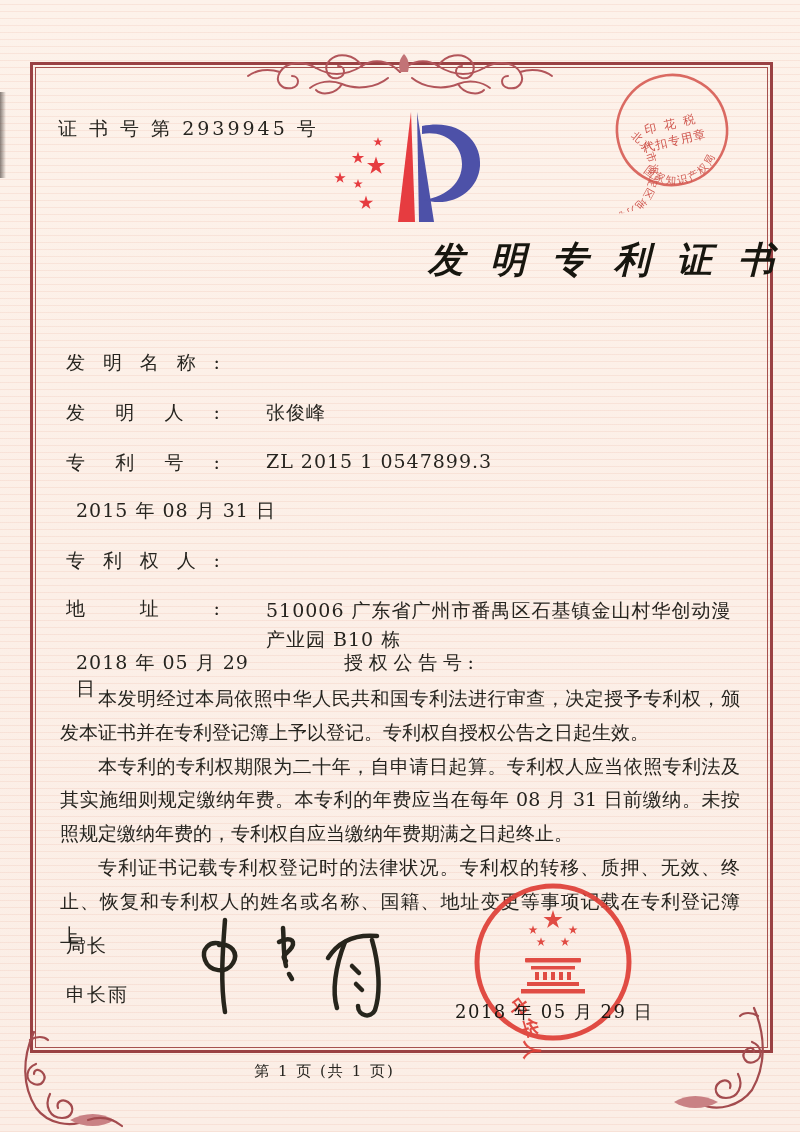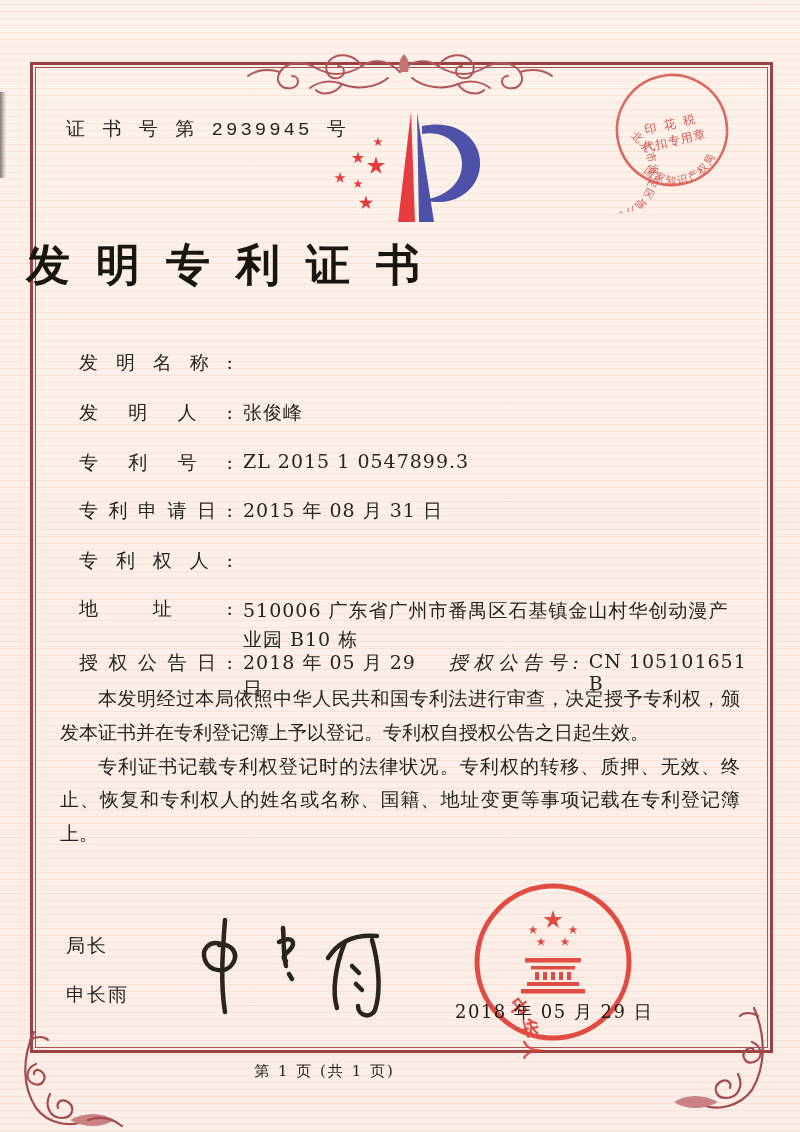--- a/index.html
+++ b/index.html
@@ -12,31 +12,31 @@
     color:#26241f;
   }
   .abs{position:absolute;}
   
   .frame{position:absolute;left:30px;top:62px;width:737px;height:985px;
          border:3px solid #9a4143;}
   .frame-inner{position:absolute;inset:2px;border:1px solid #a6524f;}
   .scan-edge{position:absolute;left:0;top:92px;width:6px;height:86px;
              background:linear-gradient(90deg,rgba(40,32,28,.55),rgba(40,32,28,0));}
   
-  .cert-no{left:66px;top:116px;font-size:19px;letter-spacing:3px;font-family:Liberation Mono, monospace;}
-  .title{left:0;top:236px;width:800px;text-align:left;font-size:44px;font-weight:700;
-         letter-spacing:26px;text-indent:26px;color:#17160f;}
-  
-  .frow{position:absolute;left:79px;width:680px;font-size:19px;display:flex;align-items:flex-start;}
+  .cert-no{left:58px;top:116px;font-size:19px;letter-spacing:3px;}
+  .title{left:0;top:236px;width:800px;text-align:right;font-size:36px;font-weight:700;
+         letter-spacing:26px;text-indent:26px;color:#17160f;font-style:italic;}
+  
+  .frow{position:absolute;left:66px;width:680px;font-size:19px;display:flex;align-items:flex-start;gap:36px;}
   .flabel{display:inline-block;width:154px;text-align:justify;text-align-last:justify;
           flex:0 0 154px;color:#26241f;}
   .fvalue{margin-left:10px;letter-spacing:1px;}
   .fvalue.addr{width:486px;line-height:1.55;}
   .flabel2{display:inline-block;width:130px;text-align:justify;text-align-last:justify;
-           flex:0 0 130px;margin-left:26px;font-style:italic;}
+           flex:0 0 130px;margin-left:42px;}
   
   .body-text{left:60px;top:682px;width:680px;font-size:19px;line-height:1.78;
              text-align:justify;}
   .body-text p{margin:0;text-indent:2em;}
   
   .officer-title{left:66px;top:933px;font-size:19px;letter-spacing:2px;}
   .officer-name{left:66px;top:982px;font-size:19px;letter-spacing:2px;}
   .seal-date{left:455px;top:1000px;font-size:18px;letter-spacing:1.5px;z-index:3;color:#1c1a15;}
   .footer{left:0;top:1062px;width:649px;text-align:center;font-size:15px;letter-spacing:2px;}
   svg text{font-family:"DejaVu Serif","Liberation Serif",serif;}
@@ -133,39 +133,37 @@
 </div>
 <div class="frow" style="top:400px;">
   <span class="flabel">发明人:</span>
   <span class="fvalue">张俊峰</span>
 </div>
 <div class="frow" style="top:450px;">
   <span class="flabel">专利号:</span>
   <span class="fvalue">ZL 2015 1 0547899.3</span>
 </div>
 <div class="frow" style="top:498px;">
-  <span class="flabel">专利申请日:</span>
   <span class="fvalue">2015 年 08 月 31 日</span>
 </div>
 <div class="frow" style="top:548px;">
   <span class="flabel">专利权人:</span>
 </div>
 <div class="frow" style="top:596px;">
   <span class="flabel">地址:</span>
   <span class="fvalue addr">510006 广东省广州市番禺区石基镇金山村华创动漫产业园 B10 栋</span>
 </div>
 <div class="frow" style="top:650px;">
-  <span class="flabel">授权公告日:</span>
   <span class="fvalue" style="width:190px;">2018 年 05 月 29 日</span>
   <span class="flabel2">授权公告号:</span>
-  <span class="fvalue">CN 105101651 B</span>
 </div>
 
 <div class="abs body-text">
   <p>本发明经过本局依照中华人民共和国专利法进行审查，决定授予专利权，颁发本证书并在专利登记簿上予以登记。专利权自授权公告之日起生效。</p>
+  <p>本专利的专利权期限为二十年，自申请日起算。专利权人应当依照专利法及其实施细则规定缴纳年费。本专利的年费应当在每年 08 月 31 日前缴纳。未按照规定缴纳年费的，专利权自应当缴纳年费期满之日起终止。</p>
   <p>专利证书记载专利权登记时的法律状况。专利权的转移、质押、无效、终止、恢复和专利权人的姓名或名称、国籍、地址变更等事项记载在专利登记簿上。</p>
 </div>
 
 <div class="abs officer-title">局长</div>
 <div class="abs officer-name">申长雨</div>
 
 <svg class="abs z2" style="left:185px;top:912px;" width="235" height="108">
   <g stroke="#27251c" stroke-width="4.5" fill="none" stroke-linecap="round" stroke-linejoin="round">
     <path d="M40,8 C38,34 35,70 40,100"></path>
     <path d="M36,32 C24,28 16,38 20,48 C24,60 42,62 48,51 C54,41 46,31 34,33"></path>

